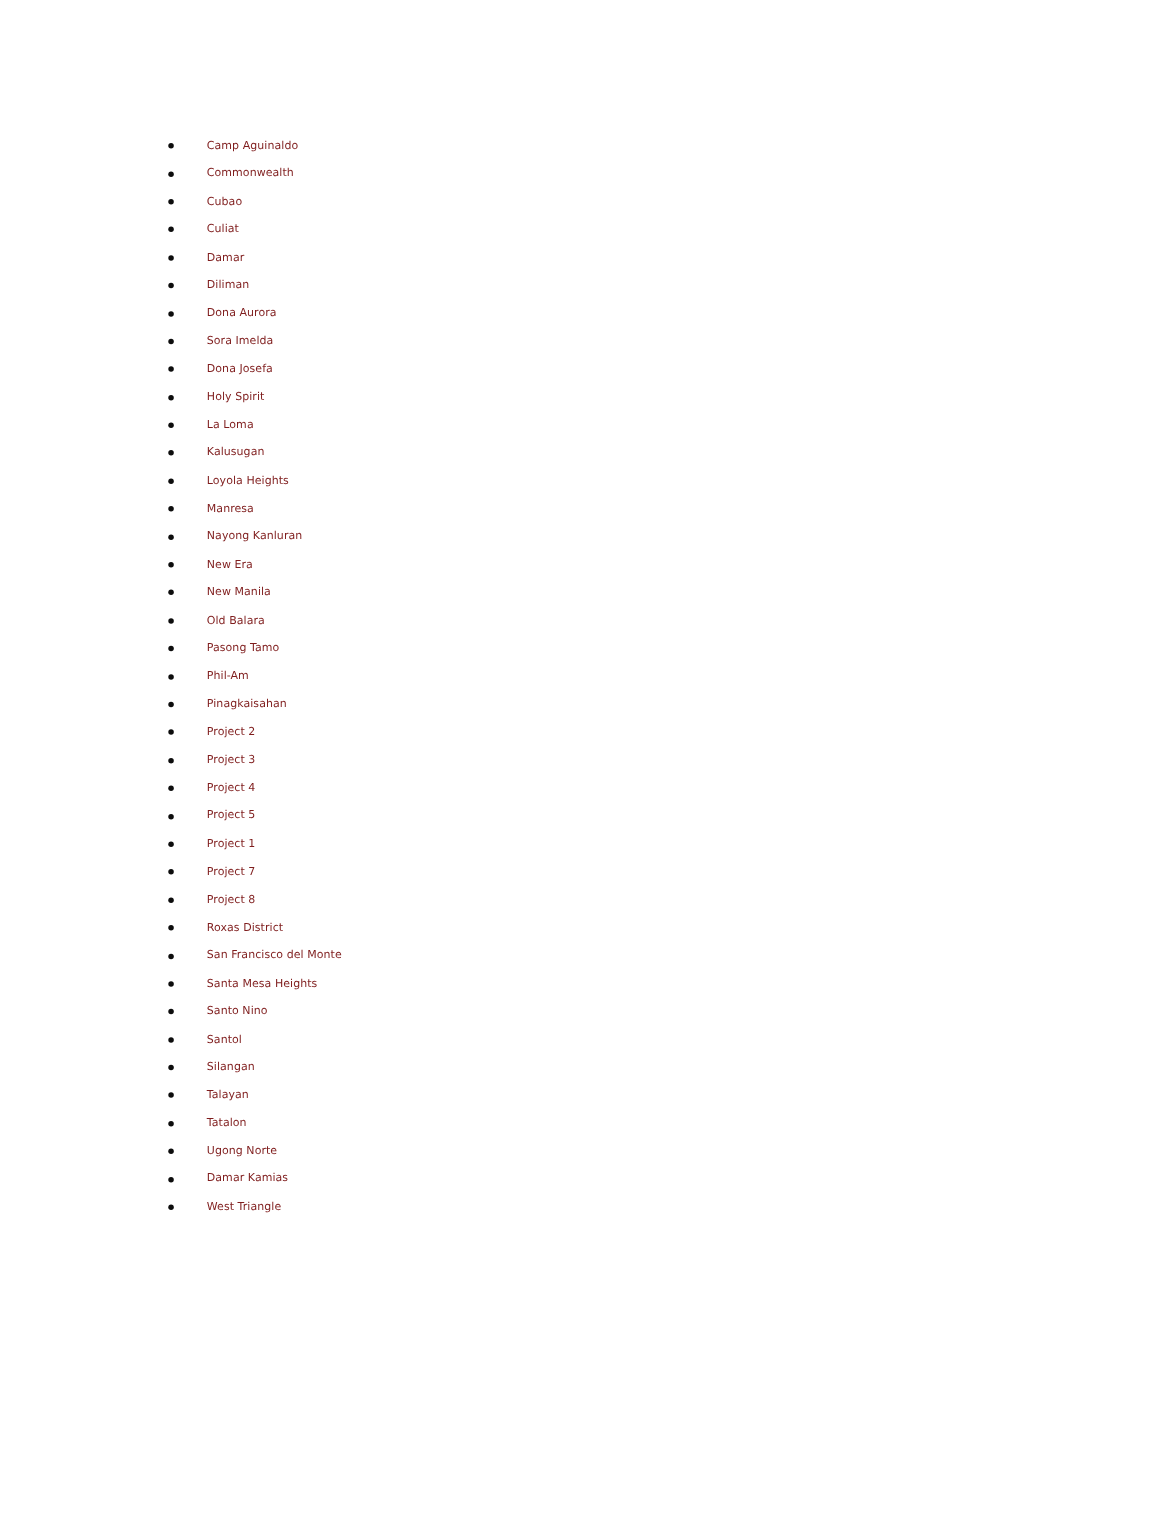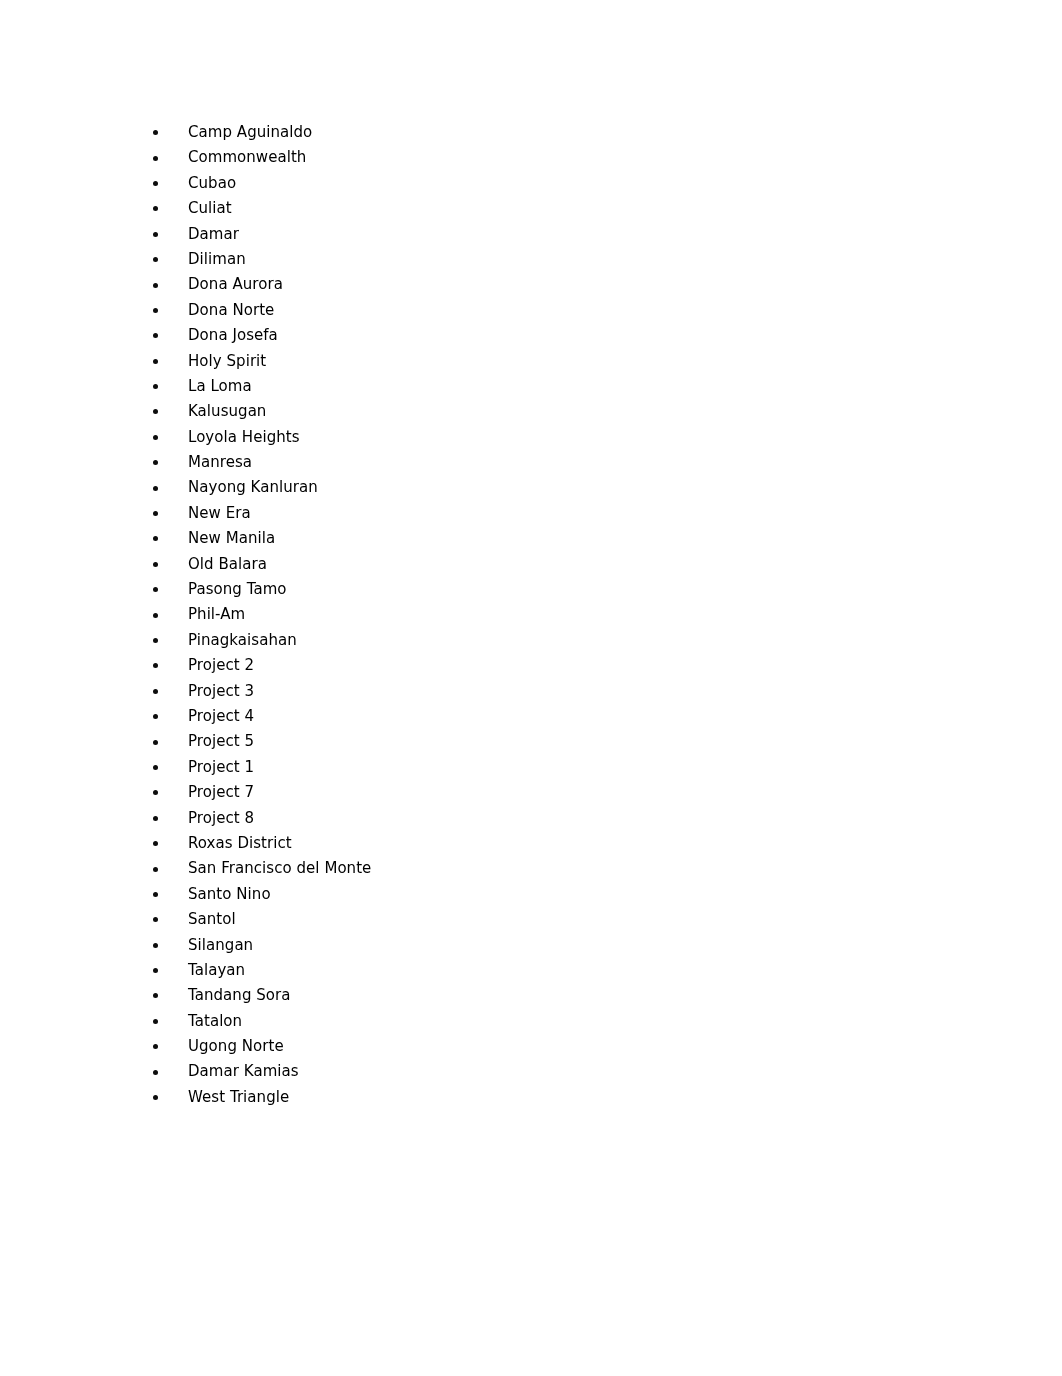--- a/index.html
+++ b/index.html
@@ -33,23 +33,23 @@
     padding: 0;
   }
 
   .list-item {
     position: relative;
     display: block;
     height: 25.4px;
     line-height: 25.4px;
     padding-left: 188px;
     font-family: "DejaVu Sans", "Liberation Sans", sans-serif;
-    font-size: 15px;
+    font-size: 10px;
     font-weight: 400;
-    color: #000000;
+    color: #7f1d1d;
     white-space: nowrap;
     letter-spacing: 0.05px;
   }
 
   .list-item .bullet-glyph {
     position: absolute;
     left: 153px;
     top: 50%;
     width: 5px;
     height: 5px;
@@ -68,21 +68,21 @@
 <div class="page">
   <div class="doc-body">
     <ul class="bullet-list">
         <li class="list-item"><span class="bullet-glyph"></span><span class="item-label">Camp Aguinaldo</span></li>
         <li class="list-item"><span class="bullet-glyph"></span><span class="item-label">Commonwealth</span></li>
         <li class="list-item"><span class="bullet-glyph"></span><span class="item-label">Cubao</span></li>
         <li class="list-item"><span class="bullet-glyph"></span><span class="item-label">Culiat</span></li>
         <li class="list-item"><span class="bullet-glyph"></span><span class="item-label">Damar</span></li>
         <li class="list-item"><span class="bullet-glyph"></span><span class="item-label">Diliman</span></li>
         <li class="list-item"><span class="bullet-glyph"></span><span class="item-label">Dona Aurora</span></li>
-        <li class="list-item"><span class="bullet-glyph"></span><span class="item-label">Dona Norte</span></li>
+        <li class="list-item"><span class="bullet-glyph"></span><span class="item-label">Sora Imelda</span></li>
         <li class="list-item"><span class="bullet-glyph"></span><span class="item-label">Dona Josefa</span></li>
         <li class="list-item"><span class="bullet-glyph"></span><span class="item-label">Holy Spirit</span></li>
         <li class="list-item"><span class="bullet-glyph"></span><span class="item-label">La Loma</span></li>
         <li class="list-item"><span class="bullet-glyph"></span><span class="item-label">Kalusugan</span></li>
         <li class="list-item"><span class="bullet-glyph"></span><span class="item-label">Loyola Heights</span></li>
         <li class="list-item"><span class="bullet-glyph"></span><span class="item-label">Manresa</span></li>
         <li class="list-item"><span class="bullet-glyph"></span><span class="item-label">Nayong Kanluran</span></li>
         <li class="list-item"><span class="bullet-glyph"></span><span class="item-label">New Era</span></li>
         <li class="list-item"><span class="bullet-glyph"></span><span class="item-label">New Manila</span></li>
         <li class="list-item"><span class="bullet-glyph"></span><span class="item-label">Old Balara</span></li>
@@ -91,24 +91,24 @@
         <li class="list-item"><span class="bullet-glyph"></span><span class="item-label">Pinagkaisahan</span></li>
         <li class="list-item"><span class="bullet-glyph"></span><span class="item-label">Project 2</span></li>
         <li class="list-item"><span class="bullet-glyph"></span><span class="item-label">Project 3</span></li>
         <li class="list-item"><span class="bullet-glyph"></span><span class="item-label">Project 4</span></li>
         <li class="list-item"><span class="bullet-glyph"></span><span class="item-label">Project 5</span></li>
         <li class="list-item"><span class="bullet-glyph"></span><span class="item-label">Project 1</span></li>
         <li class="list-item"><span class="bullet-glyph"></span><span class="item-label">Project 7</span></li>
         <li class="list-item"><span class="bullet-glyph"></span><span class="item-label">Project 8</span></li>
         <li class="list-item"><span class="bullet-glyph"></span><span class="item-label">Roxas District</span></li>
         <li class="list-item"><span class="bullet-glyph"></span><span class="item-label">San Francisco del Monte</span></li>
+        <li class="list-item"><span class="bullet-glyph"></span><span class="item-label">Santa Mesa Heights</span></li>
         <li class="list-item"><span class="bullet-glyph"></span><span class="item-label">Santo Nino</span></li>
         <li class="list-item"><span class="bullet-glyph"></span><span class="item-label">Santol</span></li>
         <li class="list-item"><span class="bullet-glyph"></span><span class="item-label">Silangan</span></li>
         <li class="list-item"><span class="bullet-glyph"></span><span class="item-label">Talayan</span></li>
-        <li class="list-item"><span class="bullet-glyph"></span><span class="item-label">Tandang Sora</span></li>
         <li class="list-item"><span class="bullet-glyph"></span><span class="item-label">Tatalon</span></li>
         <li class="list-item"><span class="bullet-glyph"></span><span class="item-label">Ugong Norte</span></li>
         <li class="list-item"><span class="bullet-glyph"></span><span class="item-label">Damar Kamias</span></li>
         <li class="list-item"><span class="bullet-glyph"></span><span class="item-label">West Triangle</span></li>
       </ul>
   </div>
 </div>
 
 </body></html>

